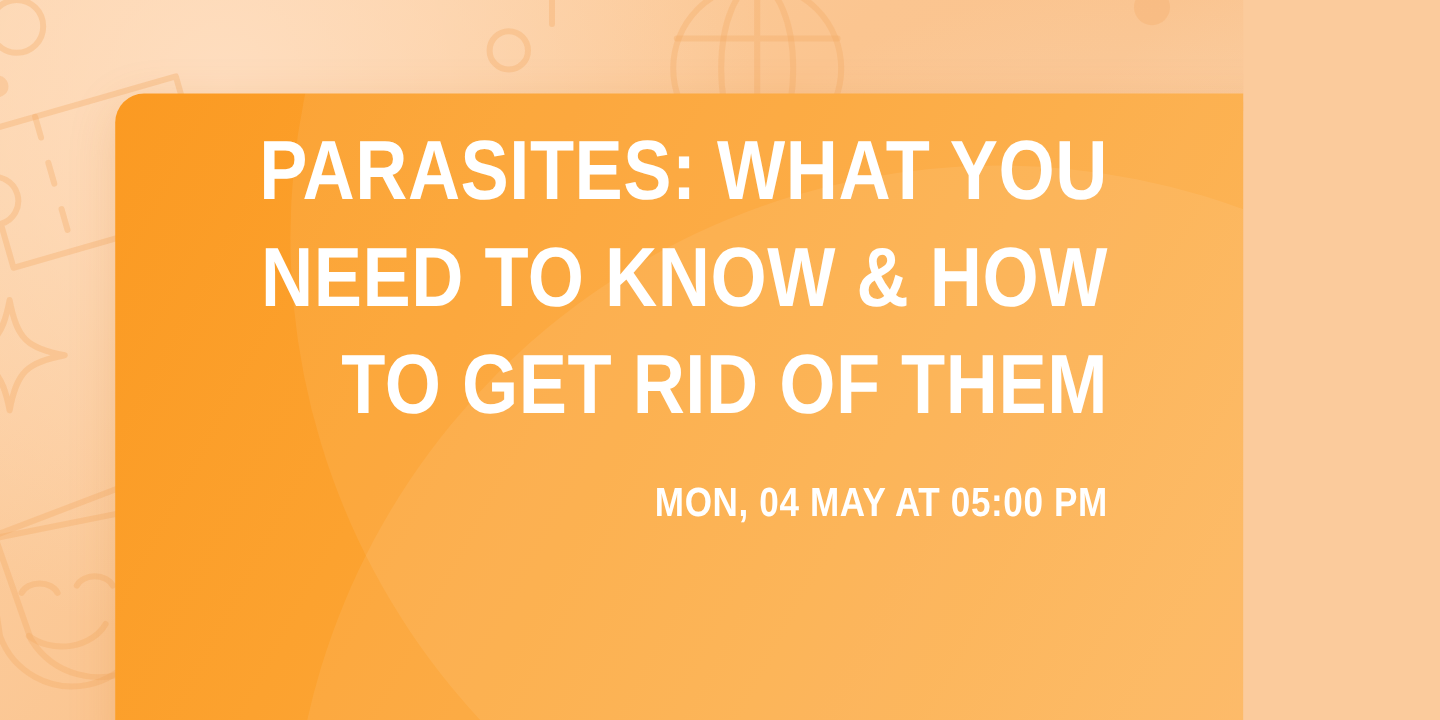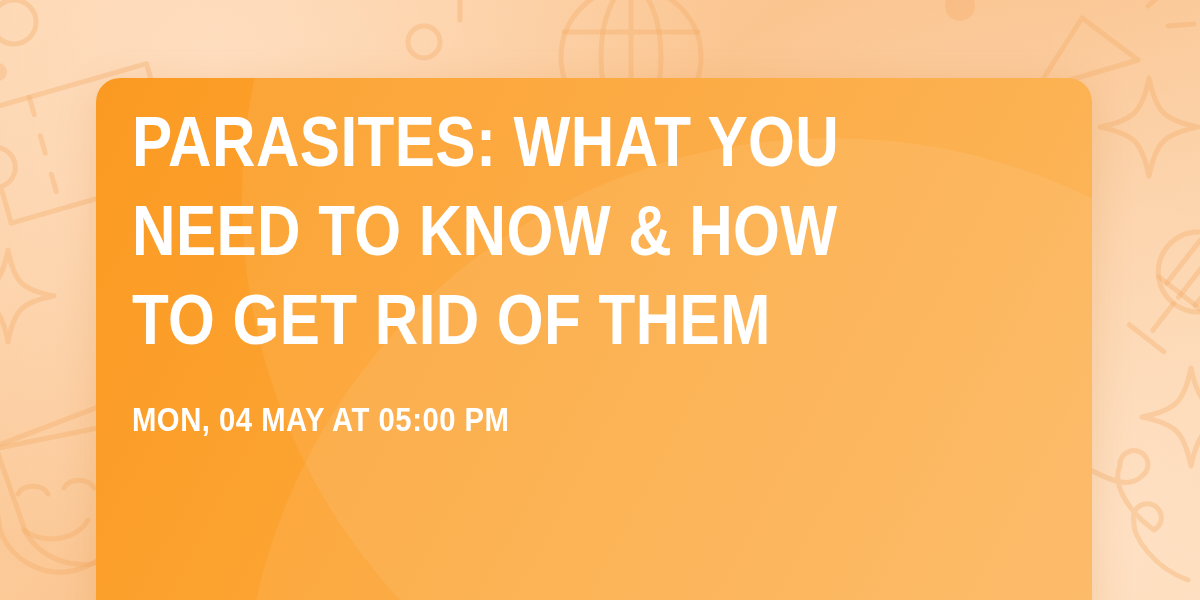--- a/index.html
+++ b/index.html
@@ -9,24 +9,25 @@
     height: 600px;
     overflow: hidden;
   }
   body {
     font-family: "Liberation Sans", sans-serif;
     background: #FBCB9C;
   }
 
   .poster {
     position: relative;
-    width: 1200px;
+    width: 1036px;
     height: 600px;
     overflow: hidden;
     background: linear-gradient(135deg, #FCD3AA 0%, #FBC590 45%, #FAC490 60%, #FCD6AF 100%);
+    text-align: right;
   }
 
   
   .bg-glow {
     position: absolute;
     inset: 0;
     background:
       radial-gradient(circle at 18% 12%, rgba(255,224,196,0.85) 0%, rgba(255,224,196,0) 46%),
       radial-gradient(circle at 92% 88%, rgba(255,228,202,0.8) 0%, rgba(255,228,202,0) 50%);
     pointer-events: none;

